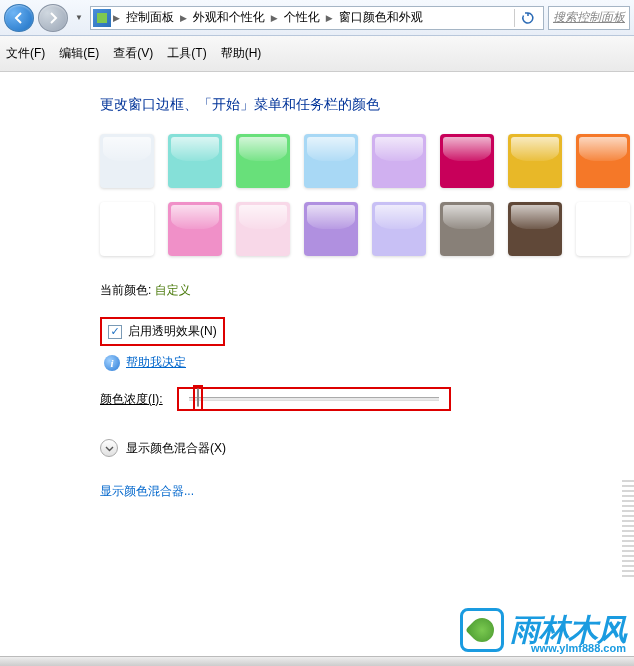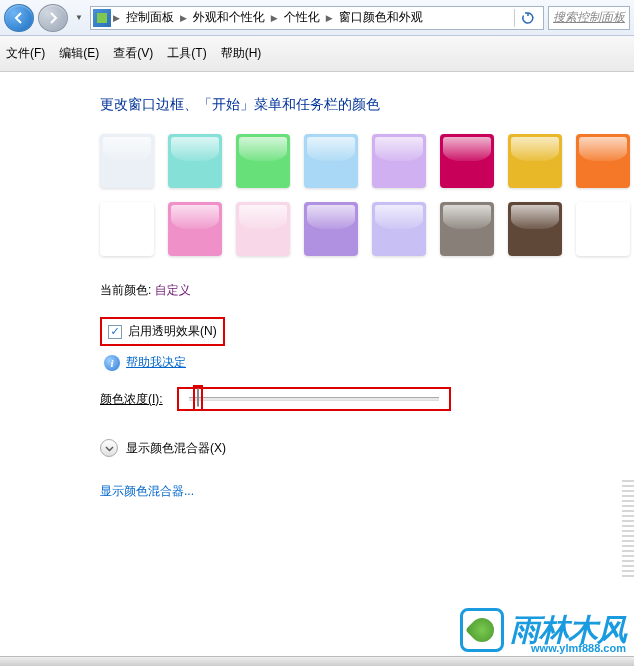--- a/index.html
+++ b/index.html
@@ -29,21 +29,21 @@
 .heading { font-size: 14px; color: #003399; margin-bottom: 20px; }
 
 
 .swatch-rows { display: flex; flex-direction: column; gap: 14px; margin-bottom: 26px; }
 .swatch-row { display: flex; gap: 14px; }
 .swatch { width: 54px; height: 54px; border-radius: 4px; position: relative; cursor: pointer; box-shadow: 0 1px 3px rgba(0,0,0,0.15); }
 .swatch::before { content: ""; position: absolute; top: 3px; left: 3px; right: 3px; height: 45%; border-radius: 3px 3px 40% 40%; background: linear-gradient(to bottom, rgba(255,255,255,0.7), rgba(255,255,255,0.1)); }
 
 
 .current-color { font-size: 12px; margin-bottom: 18px; }
-.label-gray { color: #701a75; margin-top: 28px; }
+.label-gray { color: #4d7c0f; margin-top: 28px; }
 
 
 .red-box { border: 2px solid #d00; display: inline-flex; align-items: center; padding: 4px 6px; }
 .transparency-row { margin-bottom: 8px; }
 .chk { width: 14px; height: 14px; border: 1px solid #7a9ab5; background: #fff; display: inline-flex; align-items: center; justify-content: center; margin-right: 6px; font-size: 11px; color: #1a6ec2; }
 .trans-label { font-size: 12px; }
 
 
 .info-row { display: flex; align-items: center; gap: 6px; font-size: 12px; margin: 8px 0 16px 4px; }
 .info-icon { width: 16px; height: 16px; border-radius: 50%; background: radial-gradient(circle at 35% 35%, #9fd0ff, #2a7ad5); color: #fff; font-weight: bold; display: flex; align-items: center; justify-content: center; font-size: 11px; font-family: Georgia, serif; font-style: italic; }

